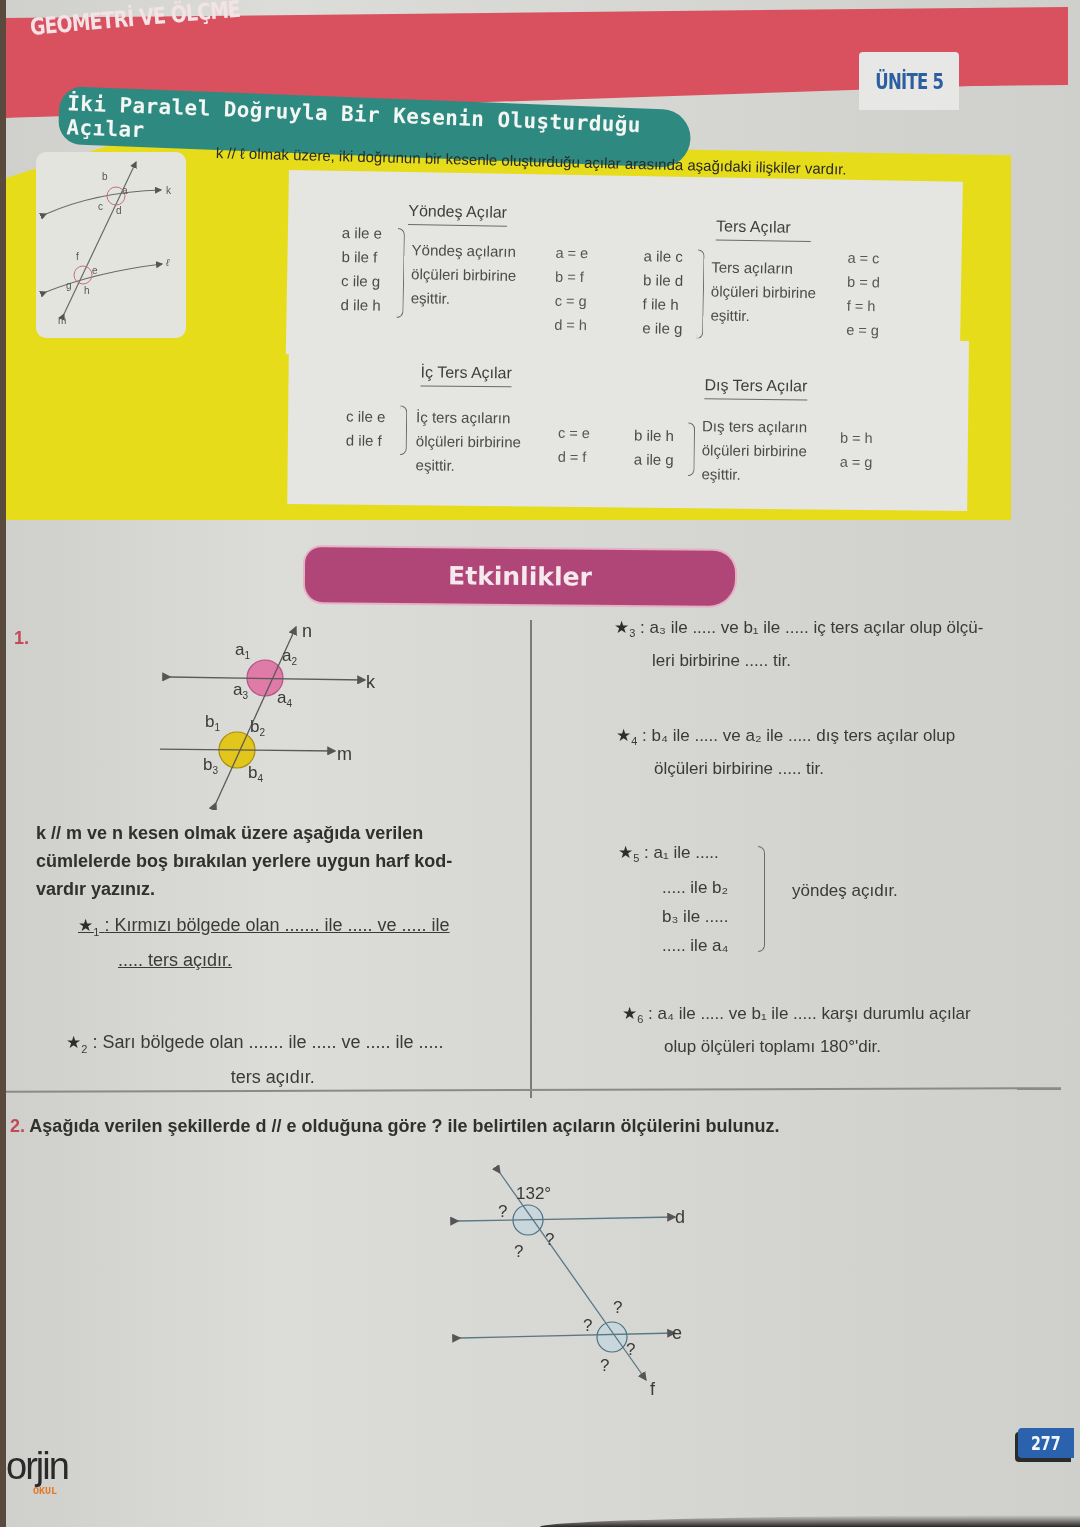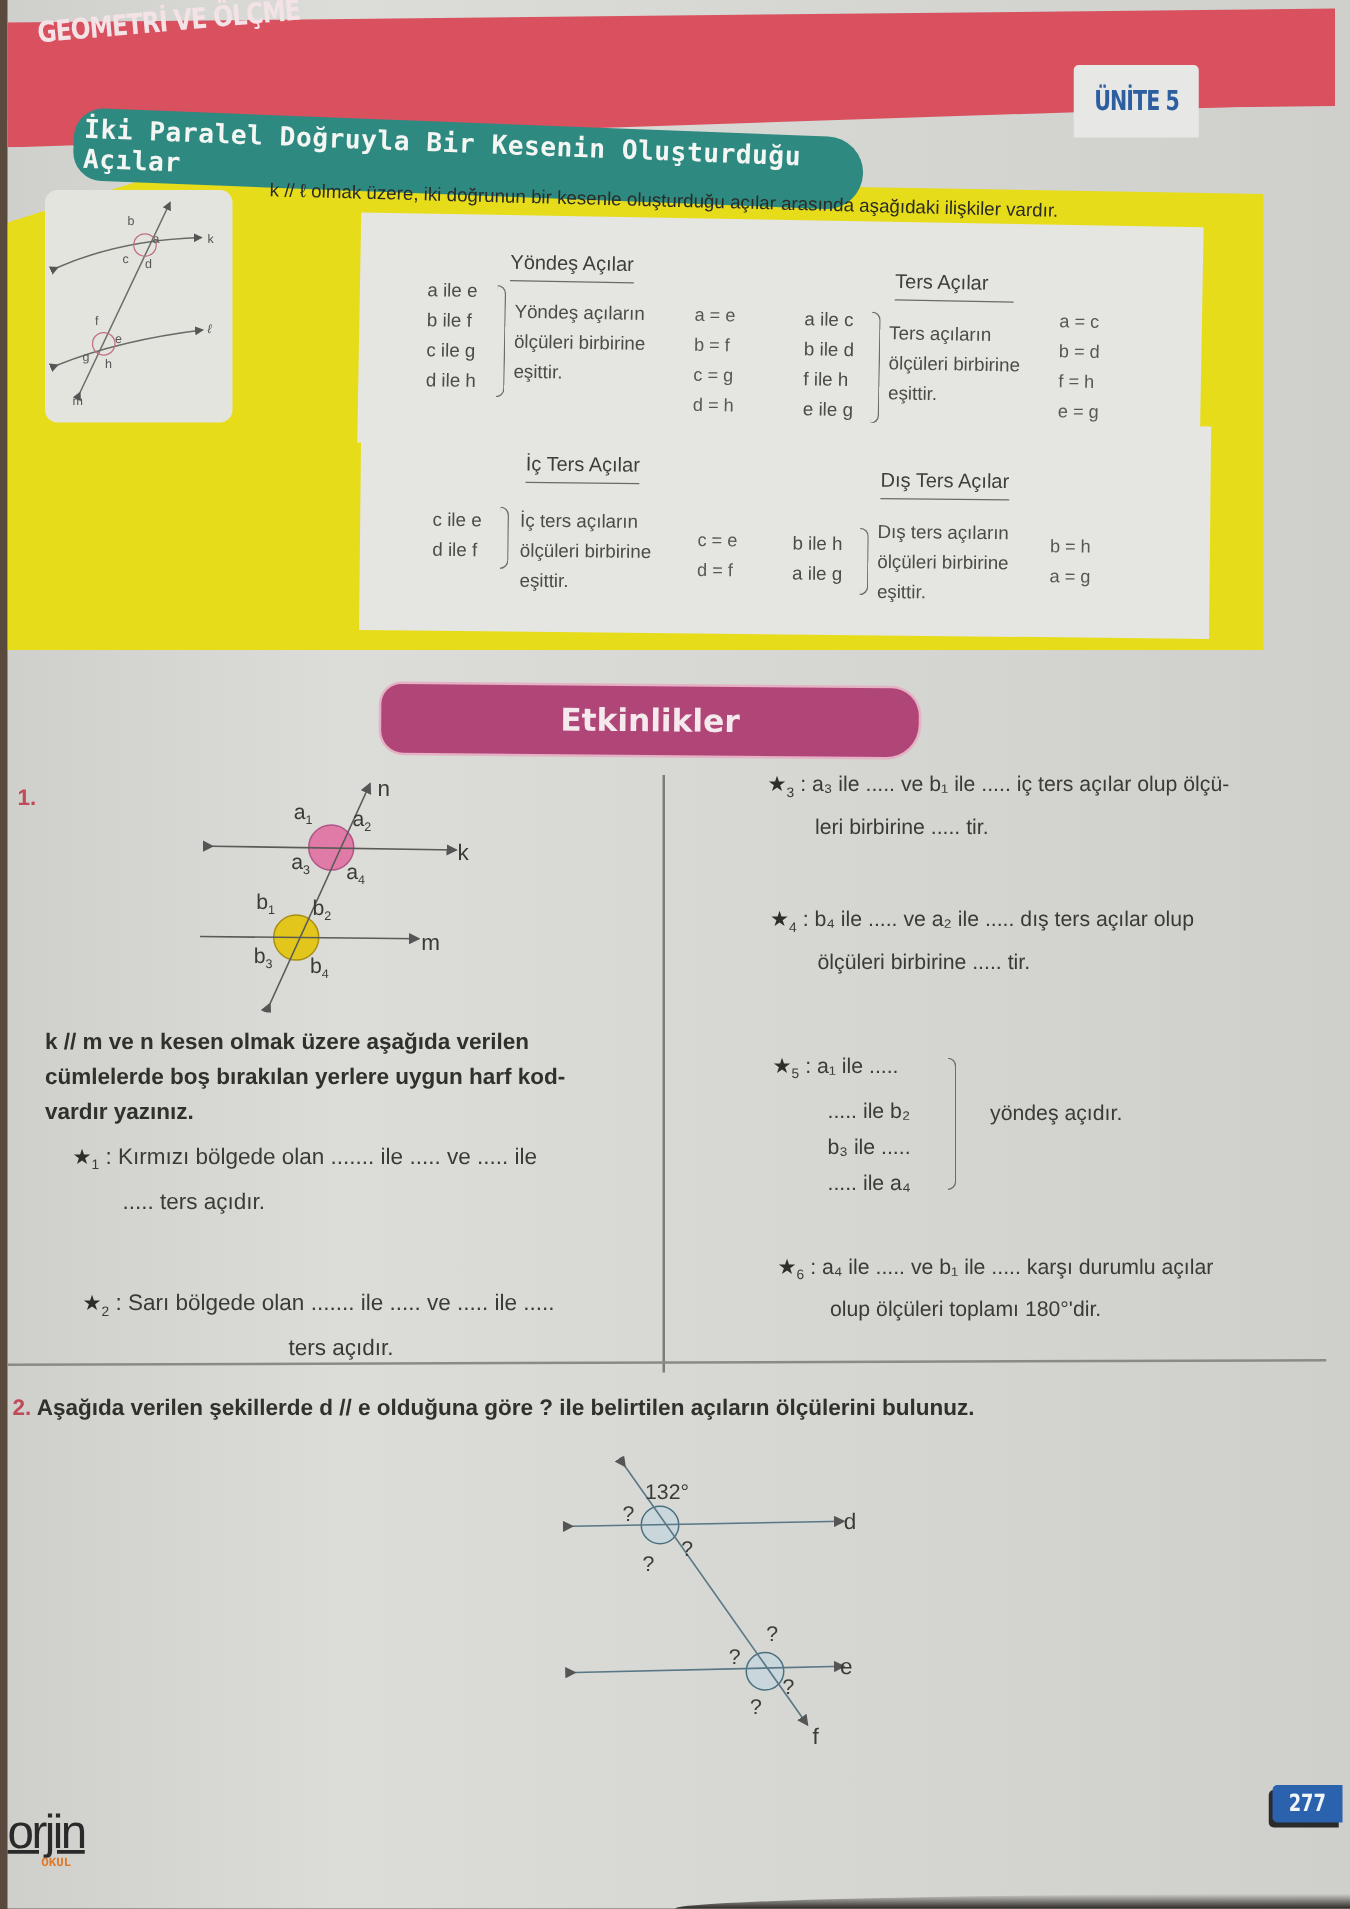--- a/index.html
+++ b/index.html
@@ -108,21 +108,21 @@
     .body-text { position: absolute; color: #3a3a37; font-size: 18px; line-height: 28px; }
     .bold-text { font-weight: bold; color: #30302d; }
     .star { font-size: 17px; color: #2d2d2a; }
     sub { font-size: 11px; }
     .line { white-space: nowrap; }
 
     .q2 { position: absolute; left: 10px; top: 1116px; font-size: 18px; font-weight: bold; color: #30302d; white-space: nowrap; }
     .q2 .num { color: #c04a58; }
 
     .logo { position: absolute; left: 6px; top: 1446px; }
-    .logo .main { font-size: 38px; color: #2a2a2a; font-family: "Liberation Sans", sans-serif; letter-spacing: -2px; line-height: 40px; text-decoration: underline; }
+    .logo .main { font-size: 38px; color: #2a2a2a; font-family: "Liberation Sans", sans-serif; letter-spacing: -2px; line-height: 40px; }
     .logo .sub { position: absolute; left: 27px; top: 40px; font-size: 10px; color: #e07a2a; font-weight: bold; font-family: Liberation Mono, monospace; }
     .page-num {
       position: absolute; left: 1018px; top: 1428px; width: 56px; height: 30px;
       background: #2a62ad; border-radius: 4px 0 0 4px;
       display: flex; align-items: center; justify-content: center;
       box-shadow: -3px 4px 0 0 #2b2b2b;
     }
     .page-num span { color: #f2f5fa; font-weight: bold; font-size: 19px; transform: scaleX(0.75); font-family: "DejaVu Sans", sans-serif; }
     svg text { font-family: "Liberation Sans", sans-serif; }
   </style>
@@ -285,21 +285,21 @@
   <text x="43" y="155" font-size="17" fill="#3a3a37">b<tspan font-size="10" dy="4">3</tspan></text>
   <text x="88" y="163" font-size="17" fill="#3a3a37">b<tspan font-size="10" dy="4">4</tspan></text>
 </svg>
 
 <div class="body-text bold-text" style="left:36px;top:819px;font-size:18px;">
   <div class="line">k // m ve n kesen olmak üzere aşağıda verilen</div>
   <div class="line">cümlelerde boş bırakılan yerlere uygun harf kod-</div>
   <div class="line">vardır yazınız.</div>
 </div>
 
-<div class="body-text" style="left:58px;top:911px;">
+<div class="body-text" style="left:78px;top:911px;text-decoration:underline;">
   <div class="line"><span class="star">★</span><sub>1</sub> <span>: Kırmızı bölgede olan ....... ile ..... ve ..... ile</span></div>
   <div class="line" style="padding-left:40px;">..... ters açıdır.</div>
 </div>
 <div class="body-text" style="left:66px;top:1028px;">
   <div class="line"><span class="star">★</span><sub>2</sub> <span>: Sarı bölgede olan ....... ile ..... ve ..... ile .....</span></div>
   <div class="line" style="padding-left:36px;text-align:center;">ters açıdır.</div>
 </div>
 
 <div class="body-text" style="left:614px;top:614px;font-size:17px;">
   <div class="line"><span class="star">★</span><sub>3</sub> <span>: a₃ ile ..... ve b₁ ile ..... iç ters açılar olup ölçü-</span></div>

